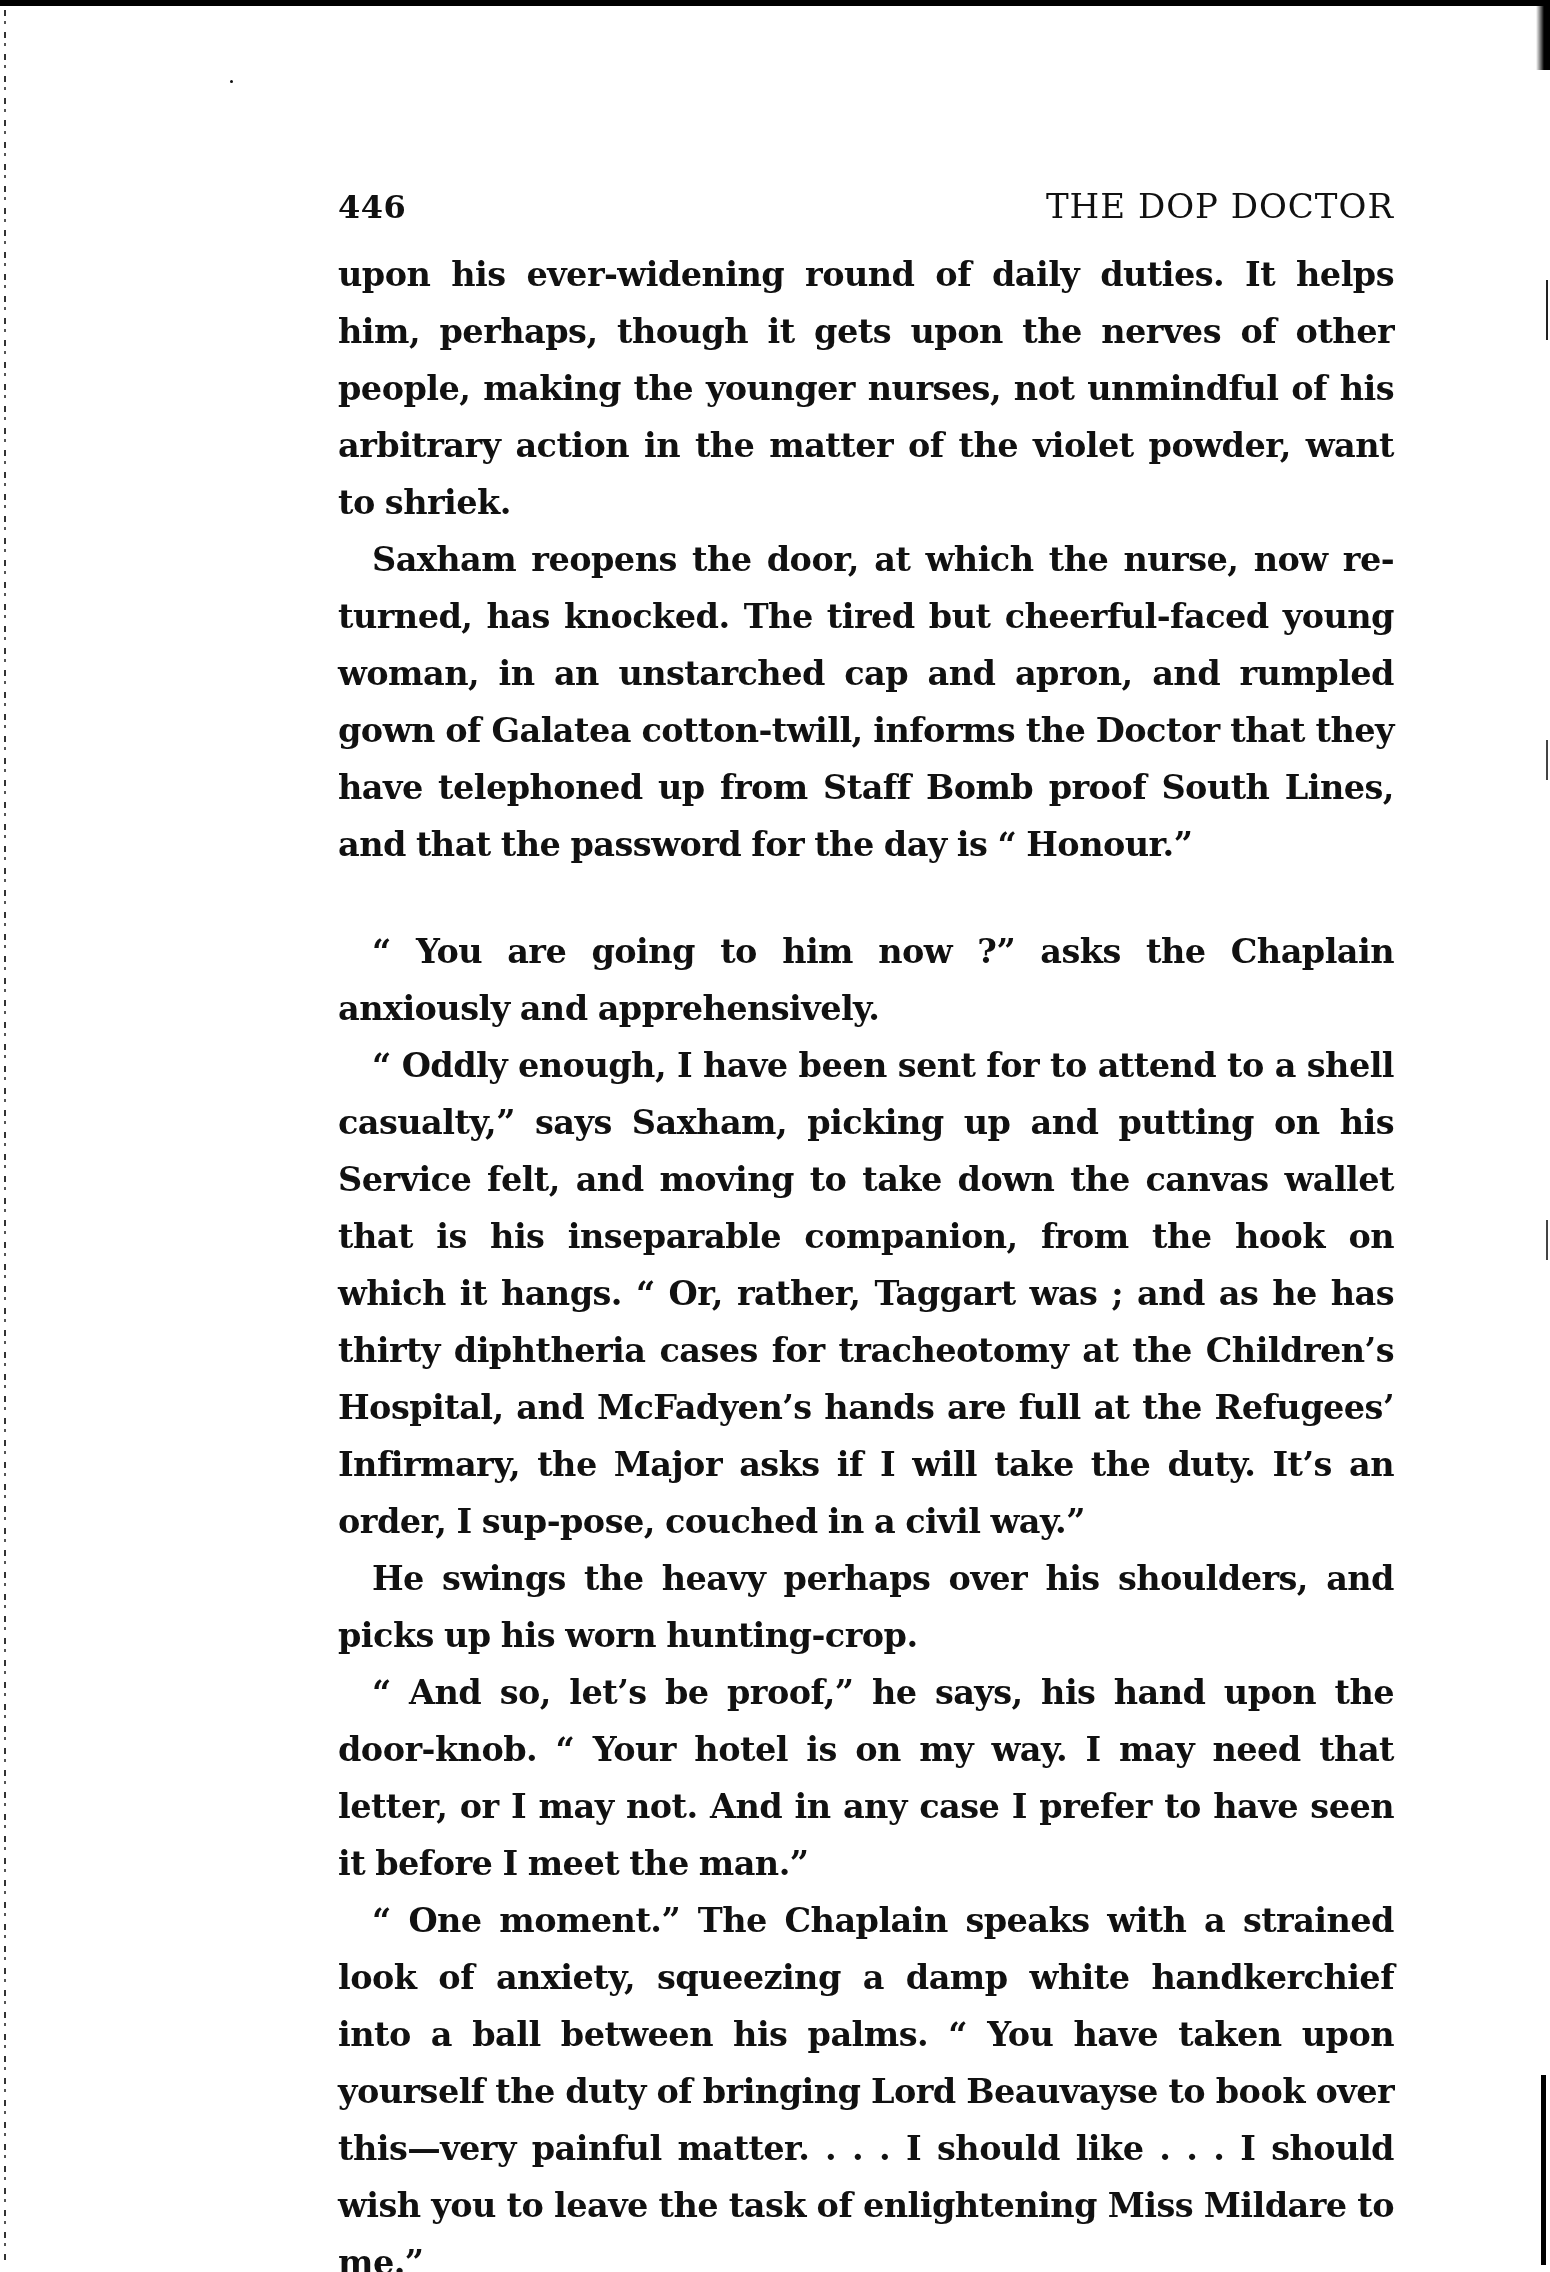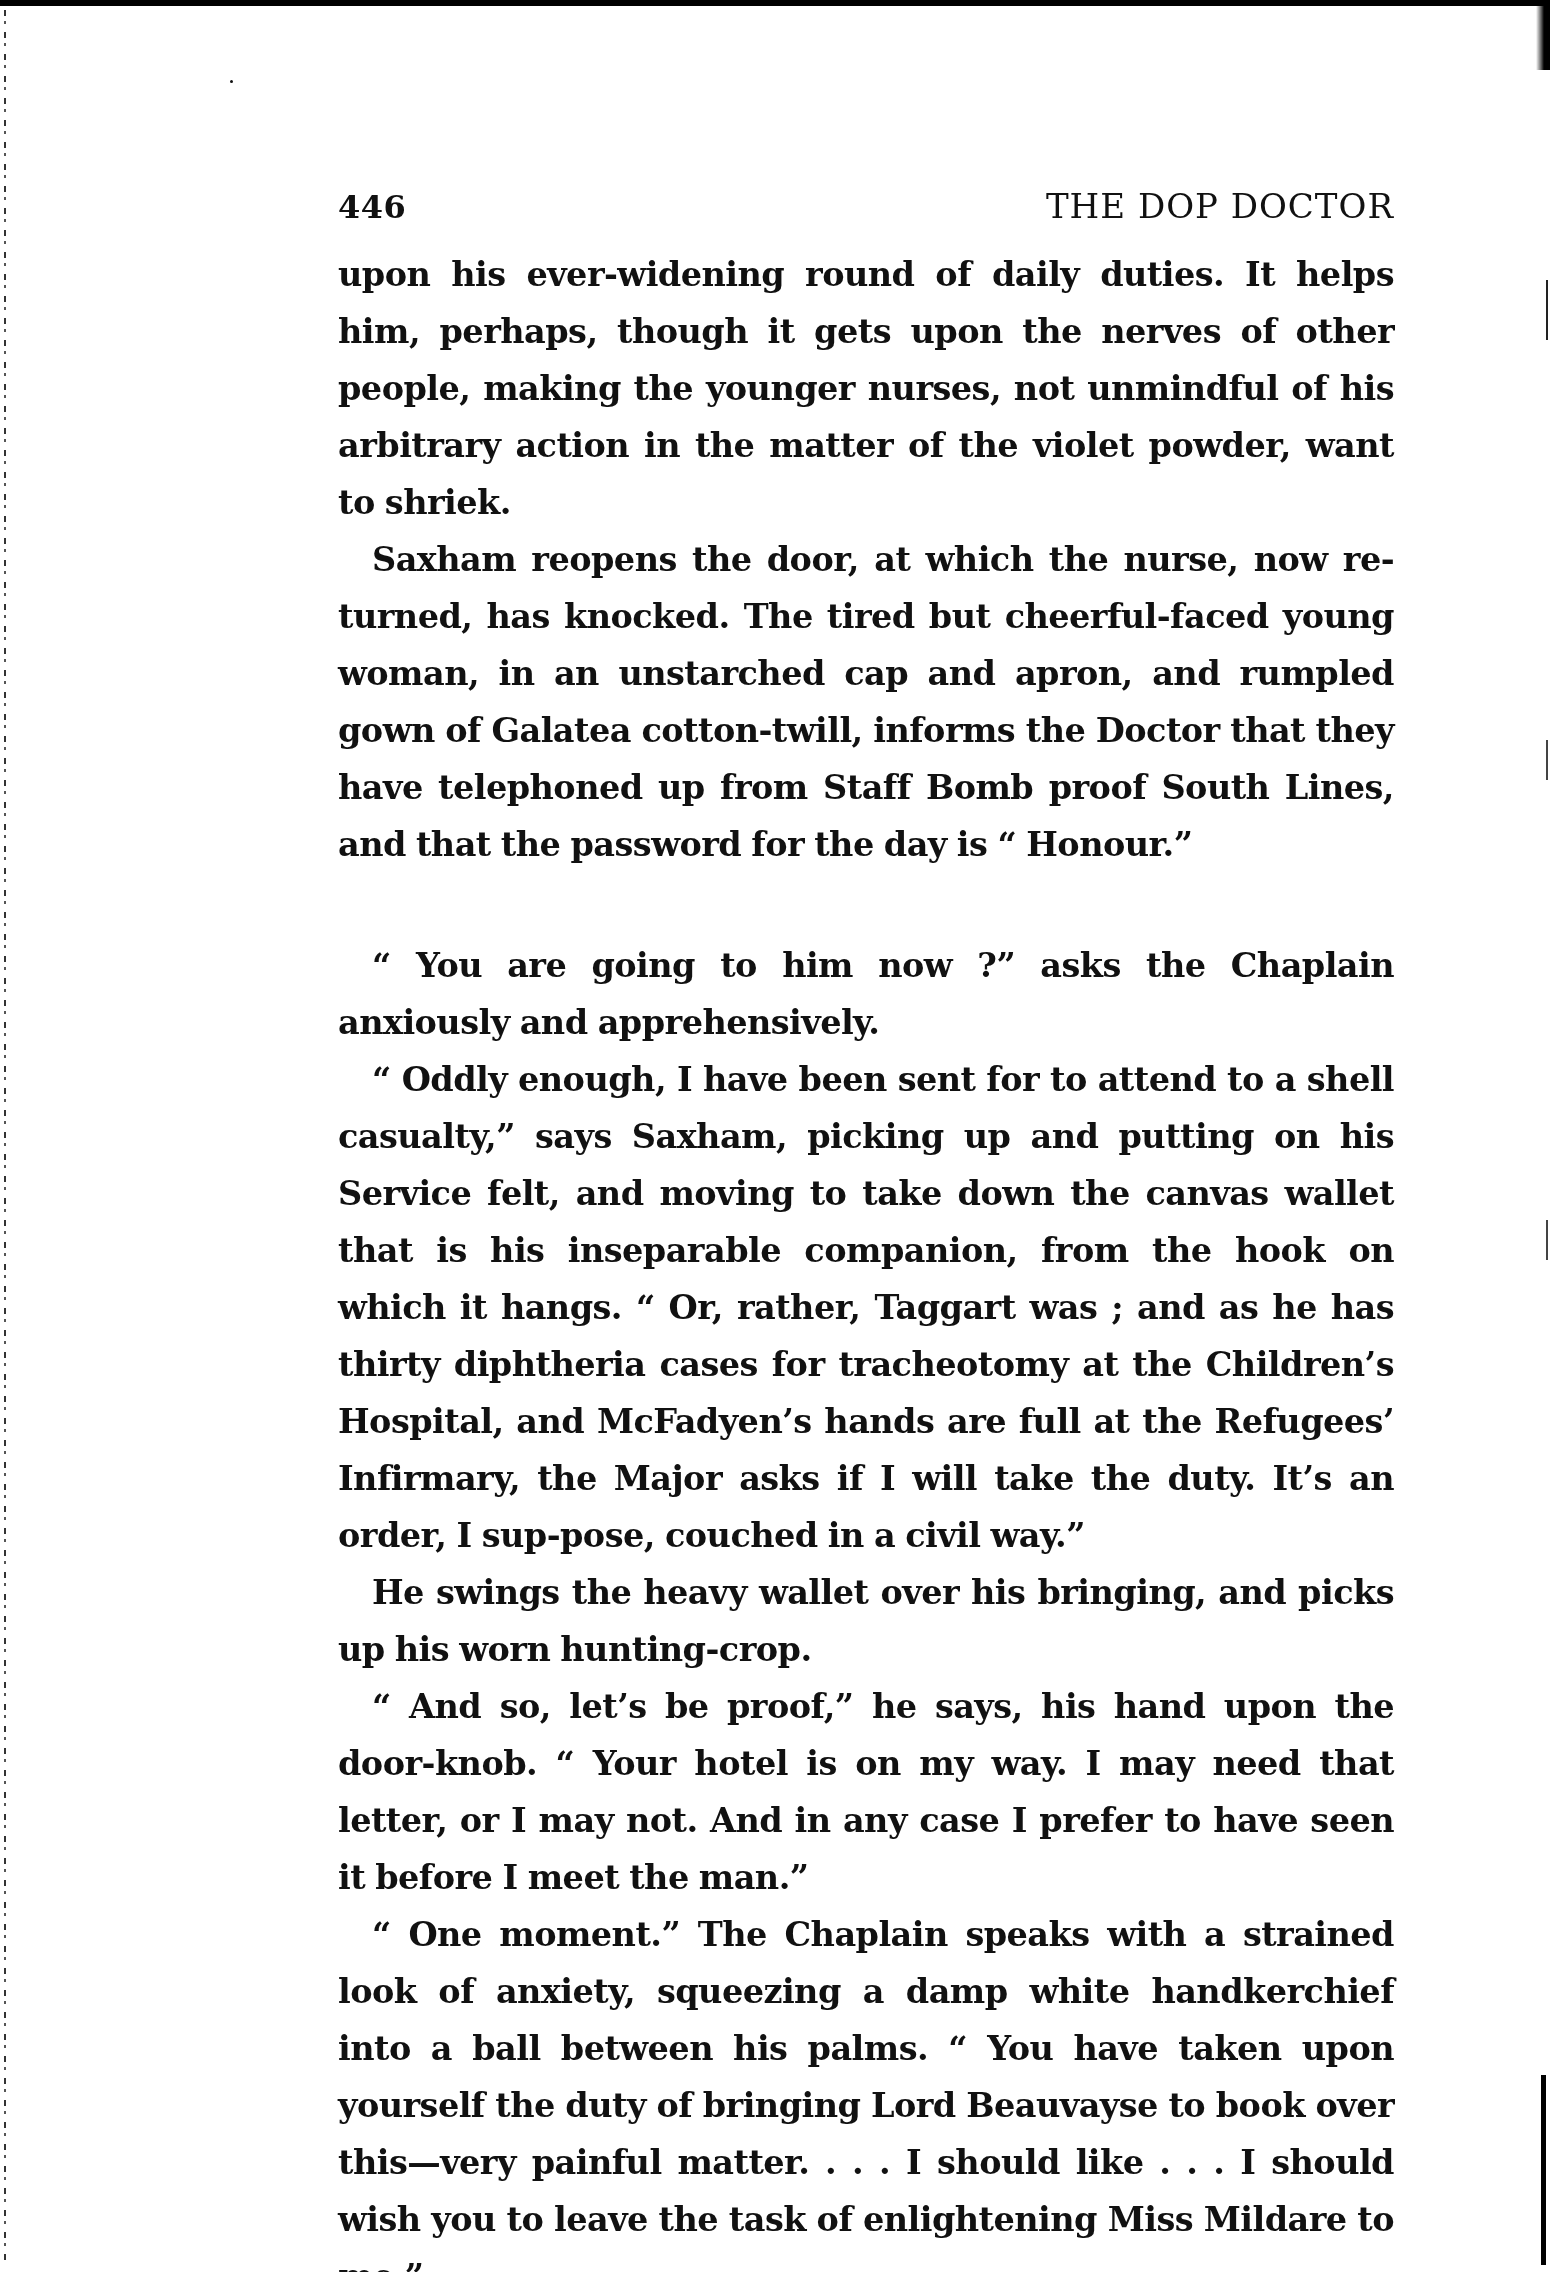--- a/index.html
+++ b/index.html
@@ -103,21 +103,21 @@
       word-spacing: -1px;
     }
     .para {
       margin: 0;
       text-indent: 0;
     }
     .para.indent {
       text-indent: 34px;
     }
     .para.gap-before {
-      margin-top: 64px;
+      margin-top: 50px;
     }
   </style>
 </head>
 <body>
 
 <div class="scan-top-edge"></div>
 <div class="scan-corner-shadow"></div>
 <div class="scan-left-edge"></div>
 <div class="scan-right-edge-top"></div>
 <div class="scan-right-edge-mid"></div>
@@ -130,19 +130,19 @@
   <div class="running-head">
     <span class="page-number">446</span>
     <span class="running-title">THE DOP DOCTOR</span>
   </div>
 
   <div class="body-text">
     <p class="para">upon his ever-widening round of daily duties.  It helps him, perhaps, though it gets upon the nerves of other people, making the younger nurses, not unmindful of his arbitrary action in the matter of the violet powder, want to shriek.</p>
     <p class="para indent">Saxham reopens the door, at which the nurse, now re-turned, has knocked.  The tired but cheerful-faced young woman, in an unstarched cap and apron, and rumpled gown of Galatea cotton-twill, informs the Doctor that they have telephoned up from Staff Bomb proof South Lines, and that the password for the day is “ Honour.”</p>
     <p class="para indent gap-before">“ You are going to him now ?” asks the Chaplain anxiously and apprehensively.</p>
     <p class="para indent">“ Oddly enough, I have been sent for to attend to a shell casualty,” says Saxham, picking up and putting on his Service felt, and moving to take down the canvas wallet that is his inseparable companion, from the hook on which it hangs.  “ Or, rather, Taggart was ;  and as he has thirty diphtheria cases for tracheotomy at the Children’s Hospital, and McFadyen’s hands are full at the Refugees’ Infirmary, the Major asks if I will take the duty.  It’s an order, I sup-pose, couched in a civil way.”</p>
-    <p class="para indent">He swings the heavy wallet over his bringing, and picks up his worn hunting-crop.</p>
+    <p class="para indent">He swings the heavy perhaps over his shoulders, and picks up his worn hunting-crop.</p>
     <p class="para indent">“ And so, let’s be proof,” he says, his hand upon the door-knob.  “ Your hotel is on my way.  I may need that letter, or I may not.  And in any case I prefer to have seen it before I meet the man.”</p>
     <p class="para indent">“ One moment.”  The Chaplain speaks with a strained look of anxiety, squeezing a damp white handkerchief into a ball between his palms.  “ You have taken upon yourself the duty of bringing Lord Beauvayse to book over this—very painful matter. . . .  I should like . . . I should wish you to leave the task of enlightening Miss Mildare to me.”</p>
     <p class="para indent">“ To you.  And why ?”</p>
     <p class="para indent">Saxham waits for the answer, a speaks figure filling up the</p>
   </div>
 </div>
 
 </body></html>

